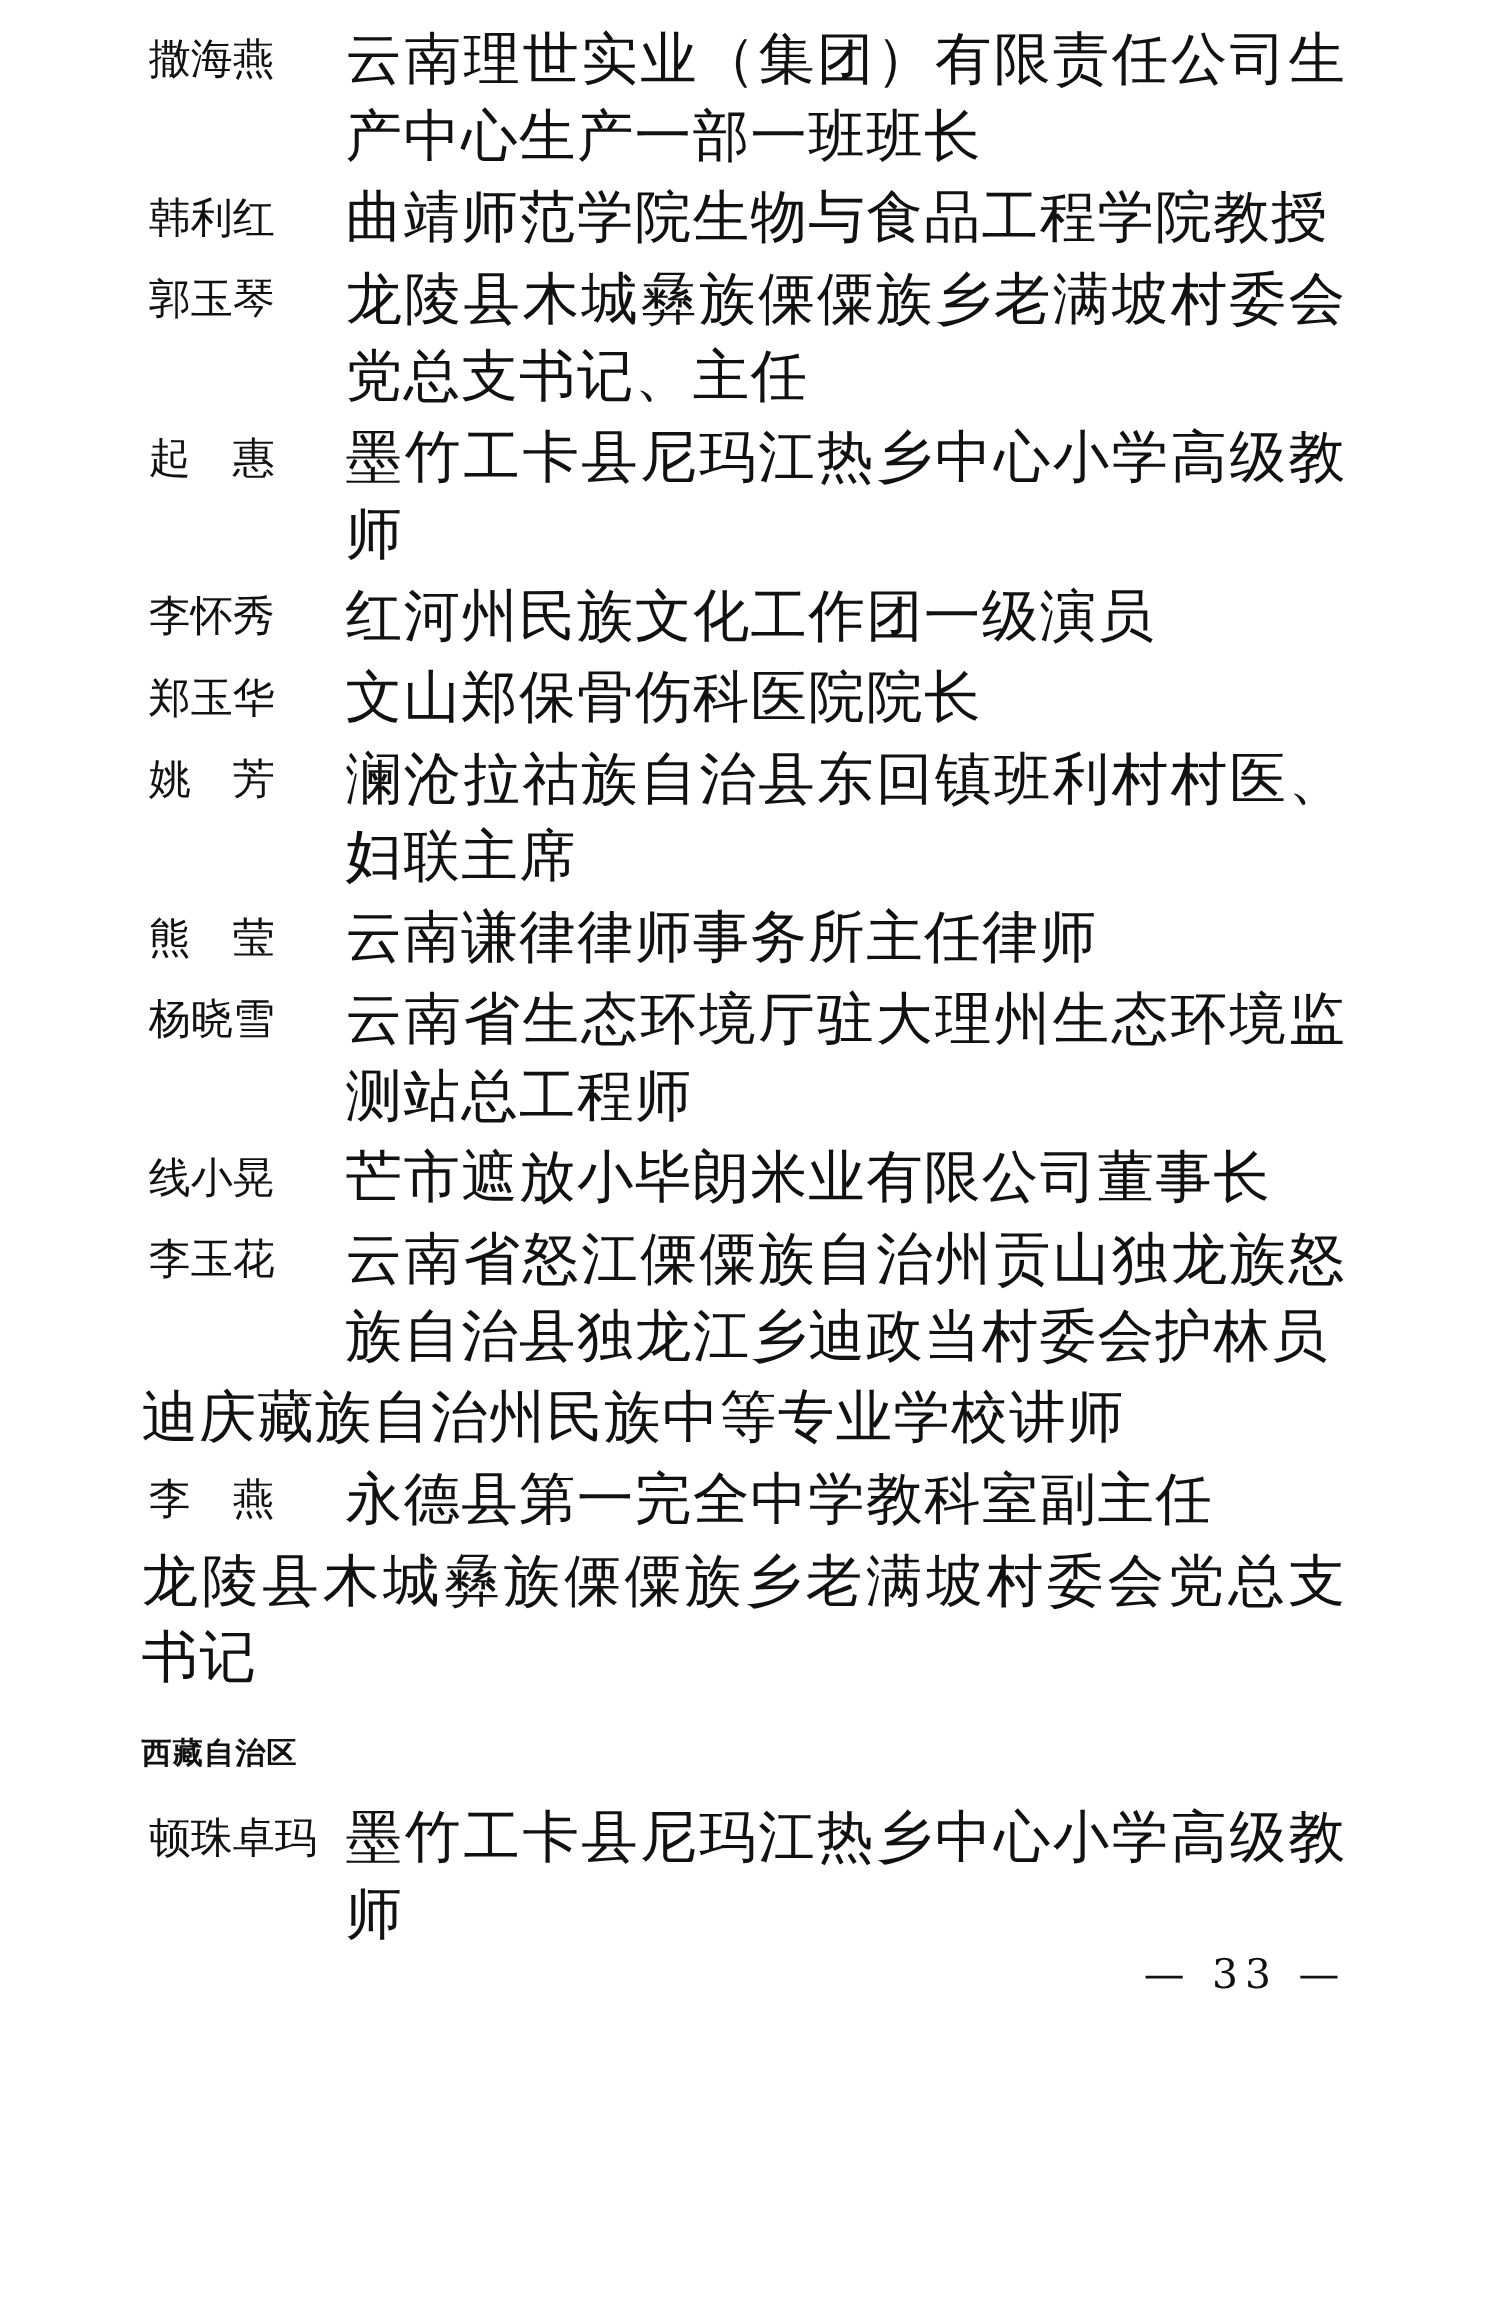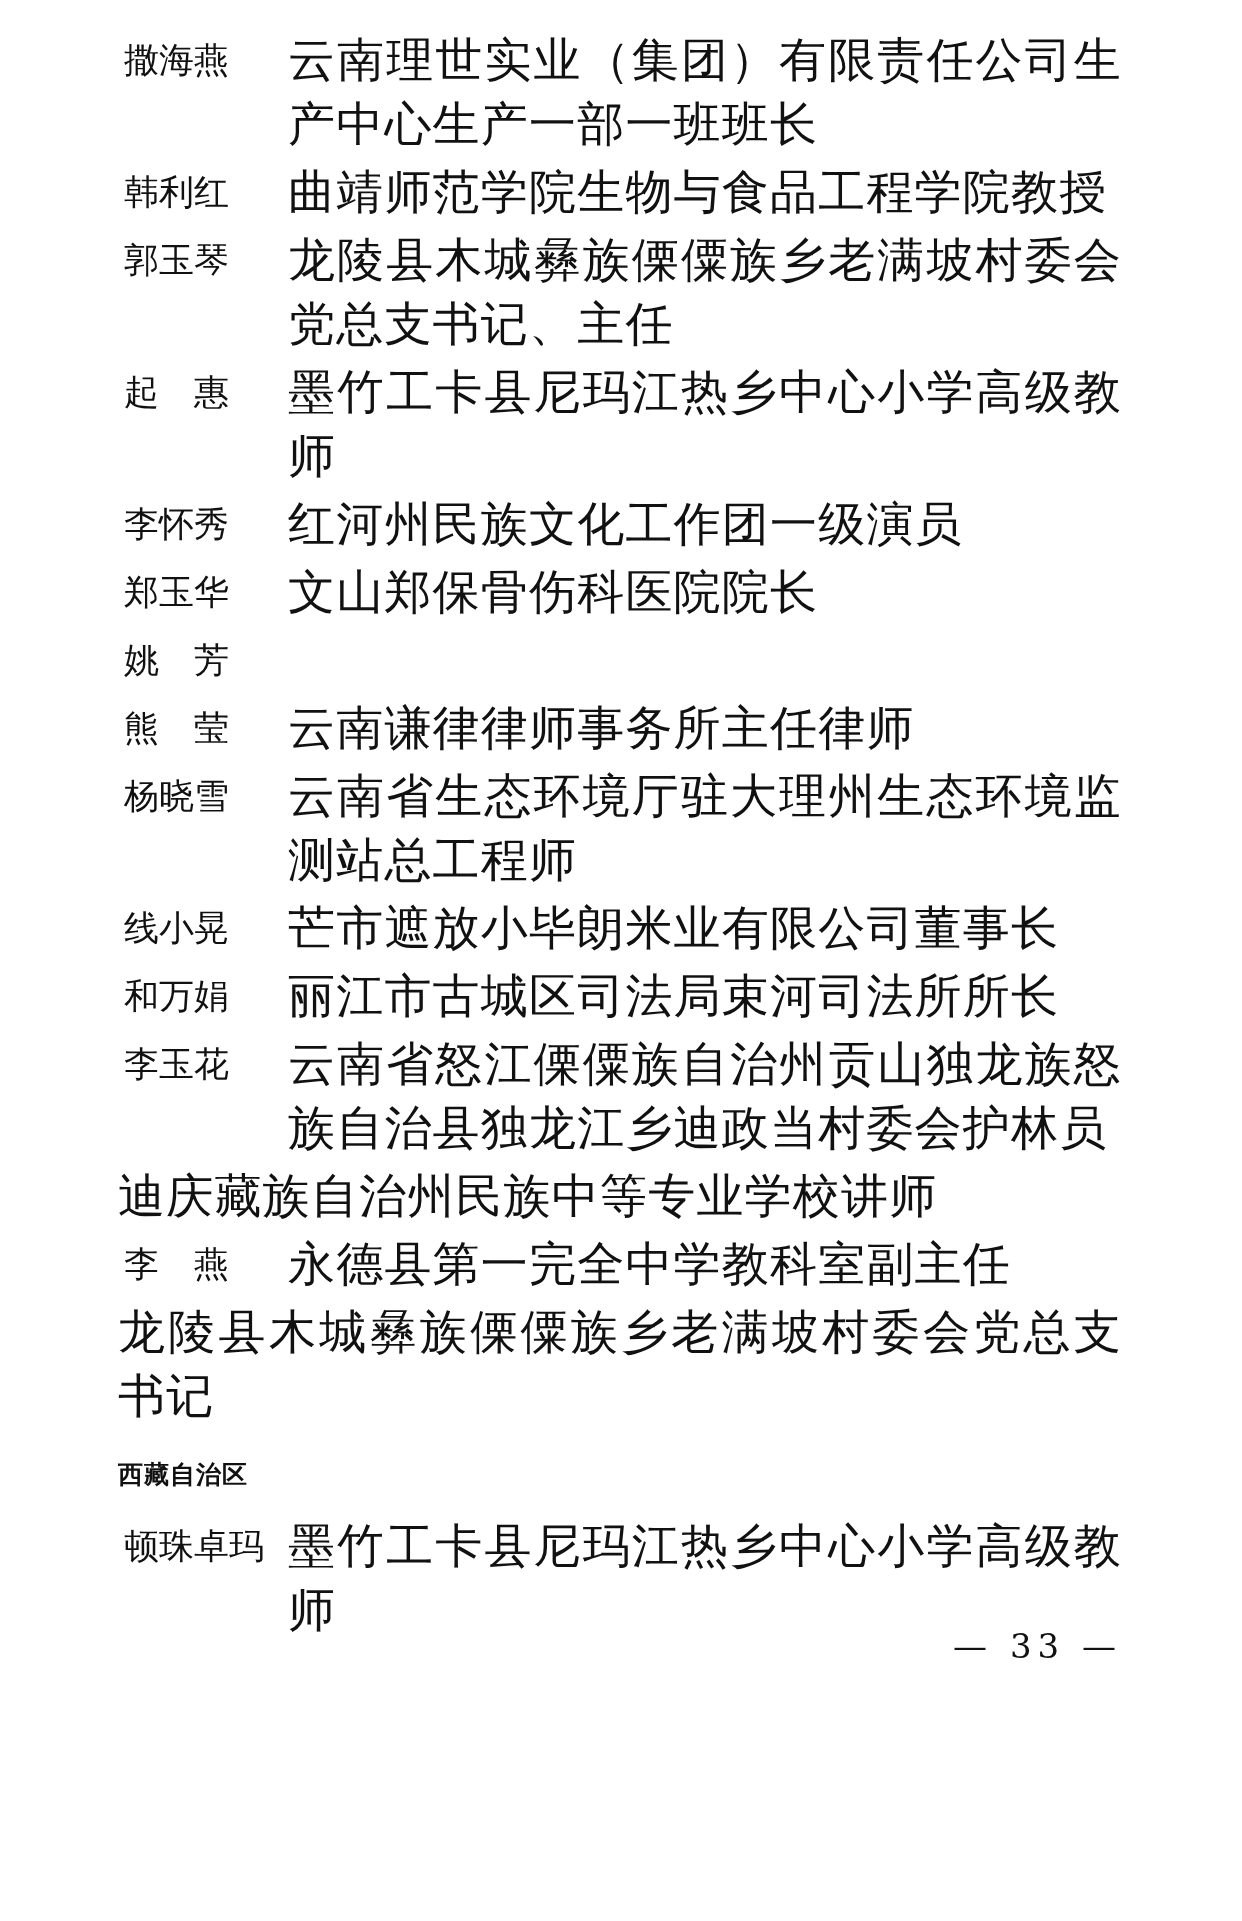--- a/index.html
+++ b/index.html
@@ -14,21 +14,21 @@
     font-family: "DejaVu Serif", "Liberation Serif", serif;
     color: #111111;
     overflow: hidden;
   }
   .page {
     position: absolute;
     left: 0; top: 0;
     width: 1242px;
     height: 1726px;
     box-sizing: border-box;
-    padding: 28px 120px 0 118px;
+    padding: 18px 120px 0 118px;
   }
   .entry {
     display: flex;
     align-items: flex-start;
     margin-bottom: 4px;
   }
   .entry .name {
     flex: 0 0 170px;
     width: 170px;
     font-size: 35px;
@@ -99,41 +99,38 @@
       <div class="desc">红河州民族文化工作团一级演员</div>
     </div>
 
     <div class="entry">
       <div class="name">郑玉华</div>
       <div class="desc">文山郑保骨伤科医院院长</div>
     </div>
 
     <div class="entry">
       <div class="name">姚　芳</div>
+      <div class="desc">澜沧拉祜族自治县东回镇班利村村医、妇联主席</div>
     </div>
 
     <div class="entry">
       <div class="name">熊　莹</div>
       <div class="desc">云南谦律律师事务所主任律师</div>
     </div>
 
     <div class="entry">
       <div class="name">杨晓雪</div>
       <div class="desc">云南省生态环境厅驻大理州生态环境监测站总工程师</div>
     </div>
 
     <div class="entry">
       <div class="name">线小晃</div>
       <div class="desc">芒市遮放小毕朗米业有限公司董事长</div>
     </div>
 
-    <div class="entry">
-      <div class="name">和万娟</div>
-      <div class="desc">丽江市古城区司法局束河司法所所长</div>
-    </div>
 
     <div class="entry">
       <div class="name">李玉花</div>
       <div class="desc">云南省怒江傈僳族自治州贡山独龙族怒族自治县独龙江乡迪政当村委会护林员</div>
     </div>
 
     <div class="entry">
       <div class="desc">迪庆藏族自治州民族中等专业学校讲师</div>
     </div>
 

